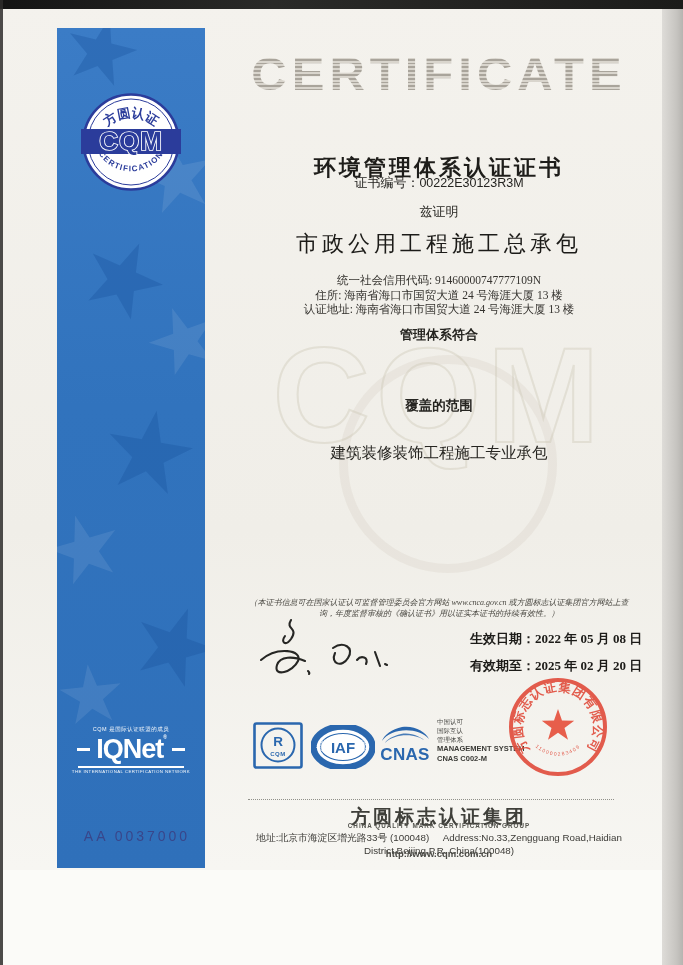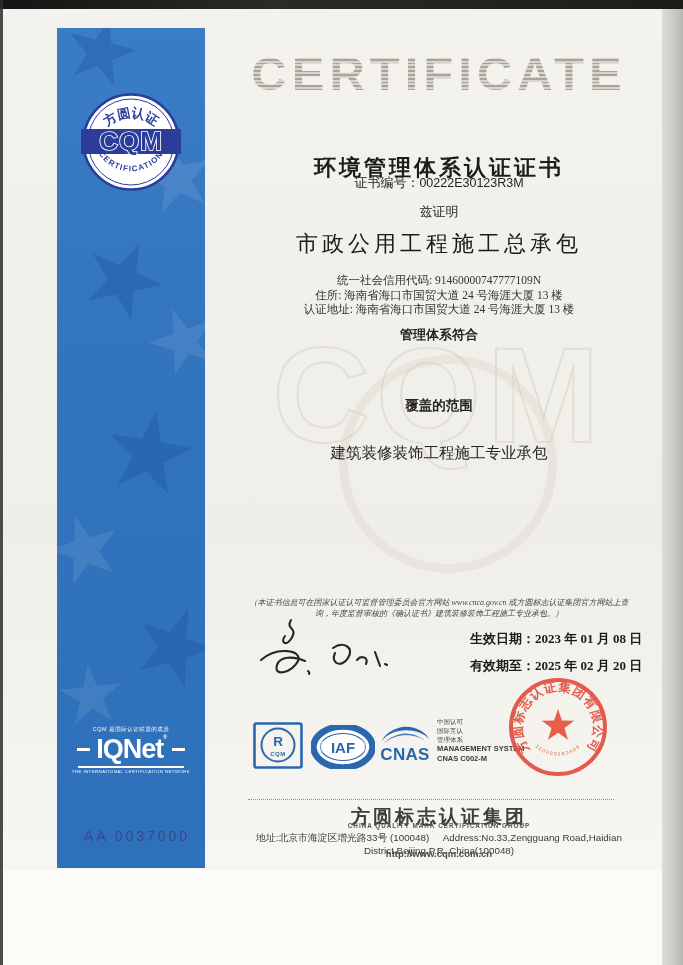--- a/index.html
+++ b/index.html
@@ -134,35 +134,35 @@
     <div class="mrow small-kai" style="top:273px;">统一社会信用代码: 91460000747777109N</div>
     <div class="mrow small-kai" style="top:288px;">住所: 海南省海口市国贸大道 24 号海涯大厦 13 楼</div>
     <div class="mrow small-kai" style="top:302px;">认证地址: 海南省海口市国贸大道 24 号海涯大厦 13 楼</div>
 
     <div class="mrow conform">管理体系符合</div>
 
     <div class="mrow scopelbl">覆盖的范围</div>
     <div class="mrow scope2">建筑装修装饰工程施工专业承包</div>
 
     <div class="mrow disc" style="top:597px;">（本证书信息可在国家认证认可监督管理委员会官方网站 www.cnca.gov.cn 或方圆标志认证集团官方网站上查</div>
-    <div class="mrow disc" style="top:608px;">询，年度监督审核的《确认证书》建筑装修装饰工程施工专业承包。）</div>
+    <div class="mrow disc" style="top:608px;">询，年度监督审核的《确认证书》用以证实本证书的持续有效性。）</div>
 
     <svg class="abs sig" viewBox="0 0 150 85">
       <g fill="none" stroke="#262624" stroke-width="2.1" stroke-linecap="round">
         <path d="M46,8 C40,18 54,15 46,27 C41,34 35,31 40,24"></path>
         <path d="M16,48 C32,34 58,38 53,49 C48,60 28,66 32,53 C35,44 48,44 60,49"></path>
         <path d="M63,59 C64,60 65,61 64,62"></path>
         <path d="M88,36 C98,29 110,35 103,46 C97,56 85,52 90,41"></path>
         <path d="M112,48 C116,43 124,45 121,52"></path>
         <path d="M130,40 L135,54"></path>
         <path d="M140,52 L142,53"></path>
       </g>
     </svg>
 
-    <div class="dateline" style="top:630px;">生效日期：2023 年 01 月 08 日</div>
+    <div class="dateline" style="top:630px;">生效日期：2022 年 05 月 08 日</div>
     <div class="dateline" style="top:657px;">有效期至：2025 年 02 月 20 日</div>
 
     <svg class="abs" style="left:38px;top:722px;" width="50" height="47" viewBox="0 0 50 47">
       <rect x="1.5" y="1.5" width="47" height="44" rx="2" fill="none" stroke="#2a67ae" stroke-width="2.6"></rect>
       <circle cx="25" cy="23" r="16.5" fill="none" stroke="#2a67ae" stroke-width="2"></circle>
       <text x="25" y="24" text-anchor="middle" font-size="13.5" font-weight="bold" fill="#2a67ae">R</text>
       <text x="25" y="34" text-anchor="middle" font-size="6" font-weight="bold" fill="#2a67ae" letter-spacing=".5">CQM</text>
     </svg>
 
     <svg class="abs" style="left:96px;top:725px;" width="64" height="44" viewBox="0 0 64 44">

